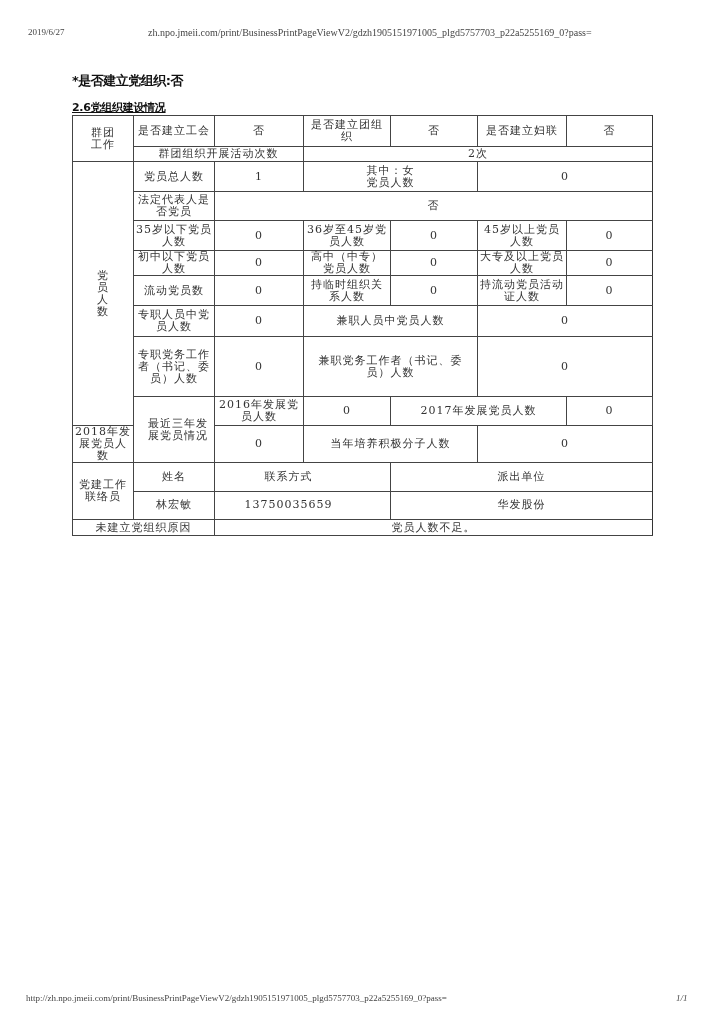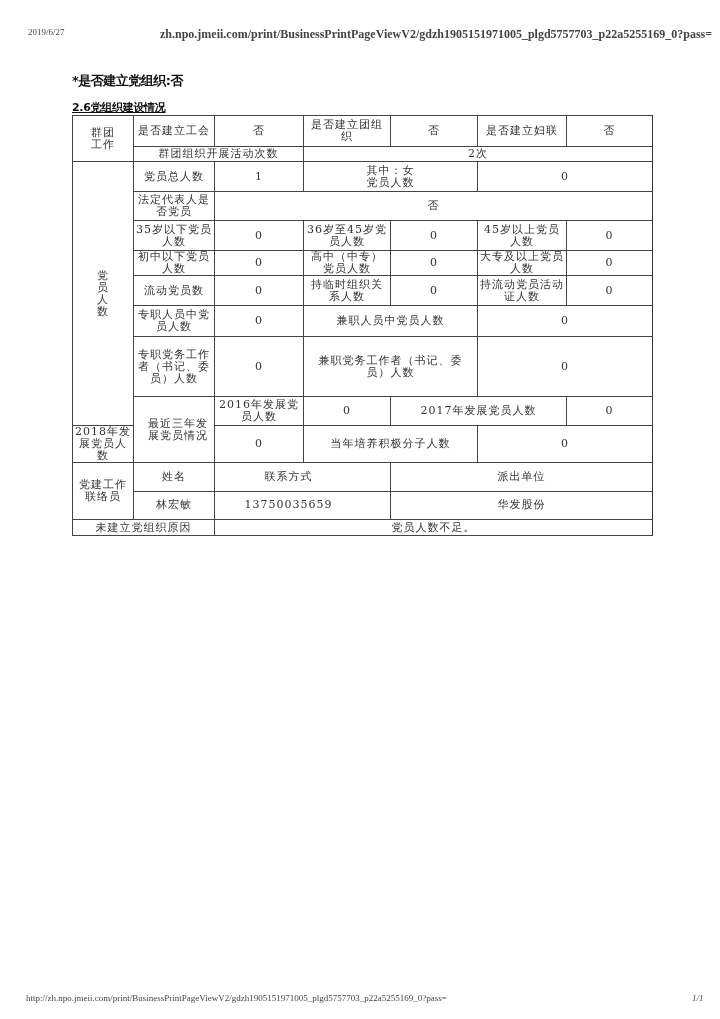--- a/index.html
+++ b/index.html
@@ -1,24 +1,24 @@
 <!DOCTYPE html>
 <html><head>
   <meta charset="utf-8">
   <style>
     html, body { margin: 0; padding: 0; background: #ffffff; }
     body { width: 720px; height: 1019px; position: relative; overflow: hidden; font-family: "DejaVu Serif", serif; color: #2a2a2a; }
     .hdr-date { position: absolute; left: 28px; top: 27px; font-size: 9px; color: #444; font-family: "Liberation Serif", serif; }
-    .hdr-url { position: absolute; left: 160px; top: 27px; font-size: 12px; color: #444; font-family: "Liberation Serif", serif; white-space: nowrap; font-weight: bold; }
+    .hdr-url { position: absolute; left: 148px; top: 27px; font-size: 10px; color: #444; font-family: "Liberation Serif", serif; white-space: nowrap; }
     .title { position: absolute; left: 72px; top: 72px; font-size: 13px; font-weight: bold; font-family: "DejaVu Sans", sans-serif; color: #111; letter-spacing: -0.5px; }
     .subtitle { position: absolute; left: 72px; top: 100px; font-size: 11px; font-weight: bold; font-family: "DejaVu Sans", sans-serif; color: #111; text-decoration: underline; letter-spacing: -0.3px; }
     table.grid { position: absolute; left: 72px; top: 115px; width: 580px; border-collapse: collapse; table-layout: fixed; border: 1.5px solid #333; }
     table.grid td { border: 1px solid #444; text-align: center; vertical-align: middle; font-size: 11px; line-height: 12px; padding: 0 2px; color: #333; letter-spacing: 1px; }
     .ftr-url { position: absolute; left: 26px; top: 993px; font-size: 9px; color: #444; font-family: "Liberation Serif", serif; white-space: nowrap; }
-    .ftr-page { position: absolute; left: 692px; top: 993px; font-size: 9px; color: #444; font-family: "Liberation Serif", serif; font-style: italic; }
+    .ftr-page { position: absolute; left: 676px; top: 993px; font-size: 9px; color: #444; font-family: "Liberation Serif", serif; font-style: italic; }
   </style>
 </head>
 <body>
 
 <div class="hdr-date">2019/6/27</div>
 <div class="hdr-url">zh.npo.jmeii.com/print/BusinessPrintPageViewV2/gdzh1905151971005_plgd5757703_p22a5255169_0?pass=</div>
 
 <div class="title">*是否建立党组织:否</div>
 <div class="subtitle">2.6党组织建设情况</div>
 

